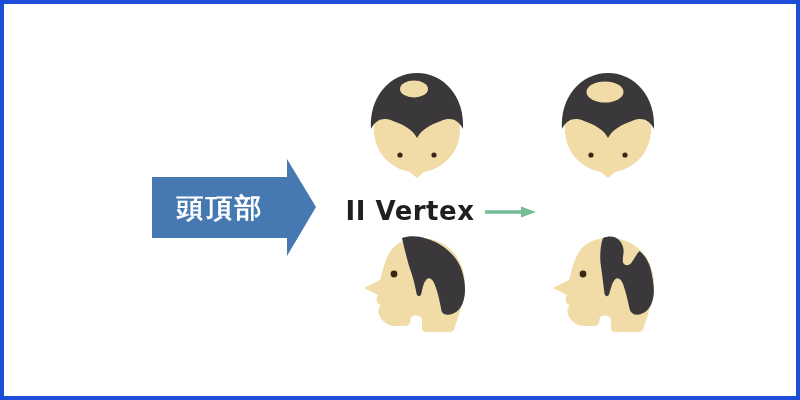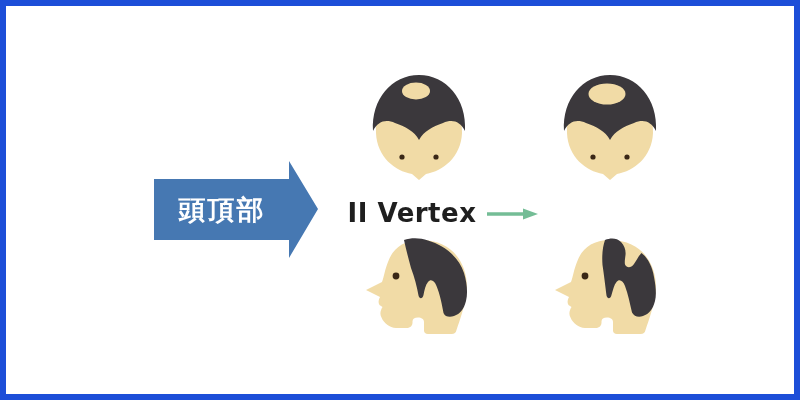--- a/index.html
+++ b/index.html
@@ -7,21 +7,21 @@
     padding: 0;
     background: #f3f3f3;
     font-family: "DejaVu Sans", "Liberation Sans", sans-serif;
   }
   .canvas {
     position: relative;
     width: 800px;
     height: 400px;
     margin: 0 auto;
     background: var(--background, #ffffff);
-    border: 6px solid #1d4ed8;
+    border: 4px solid #1d4ed8;
     box-sizing: border-box;
     overflow: hidden;
   }
   .abs { position: absolute; }
 
   
   .lead-arrow { left: 148px; top: 155px; width: 164px; height: 97px; }
   .lead-arrow .label-wrap {
     position: absolute; left: 0; top: 0; width: 136px; height: 97px;
     display: flex; align-items: center; justify-content: center;

